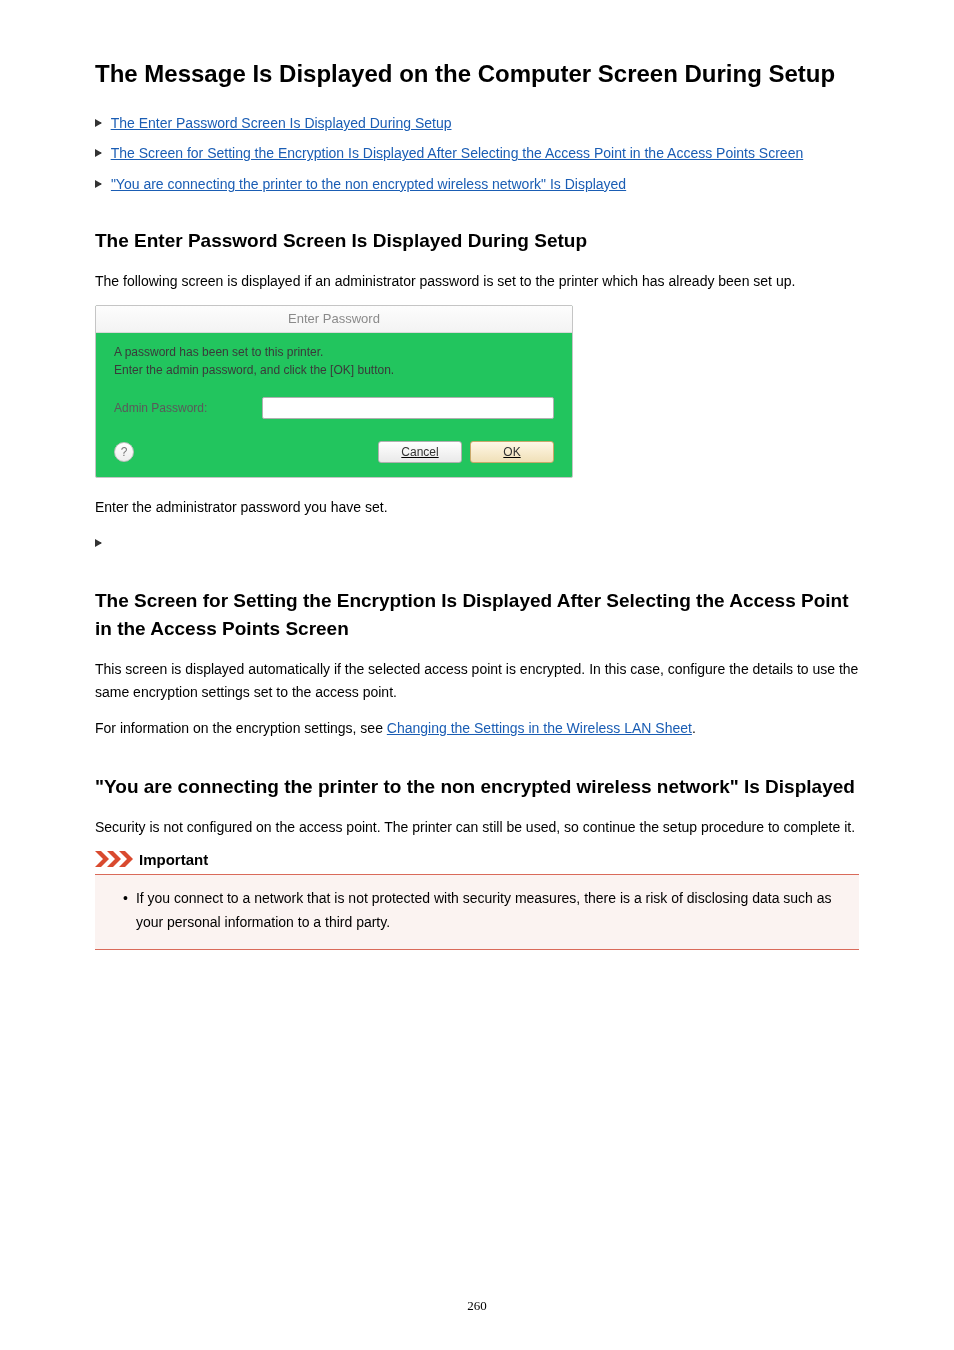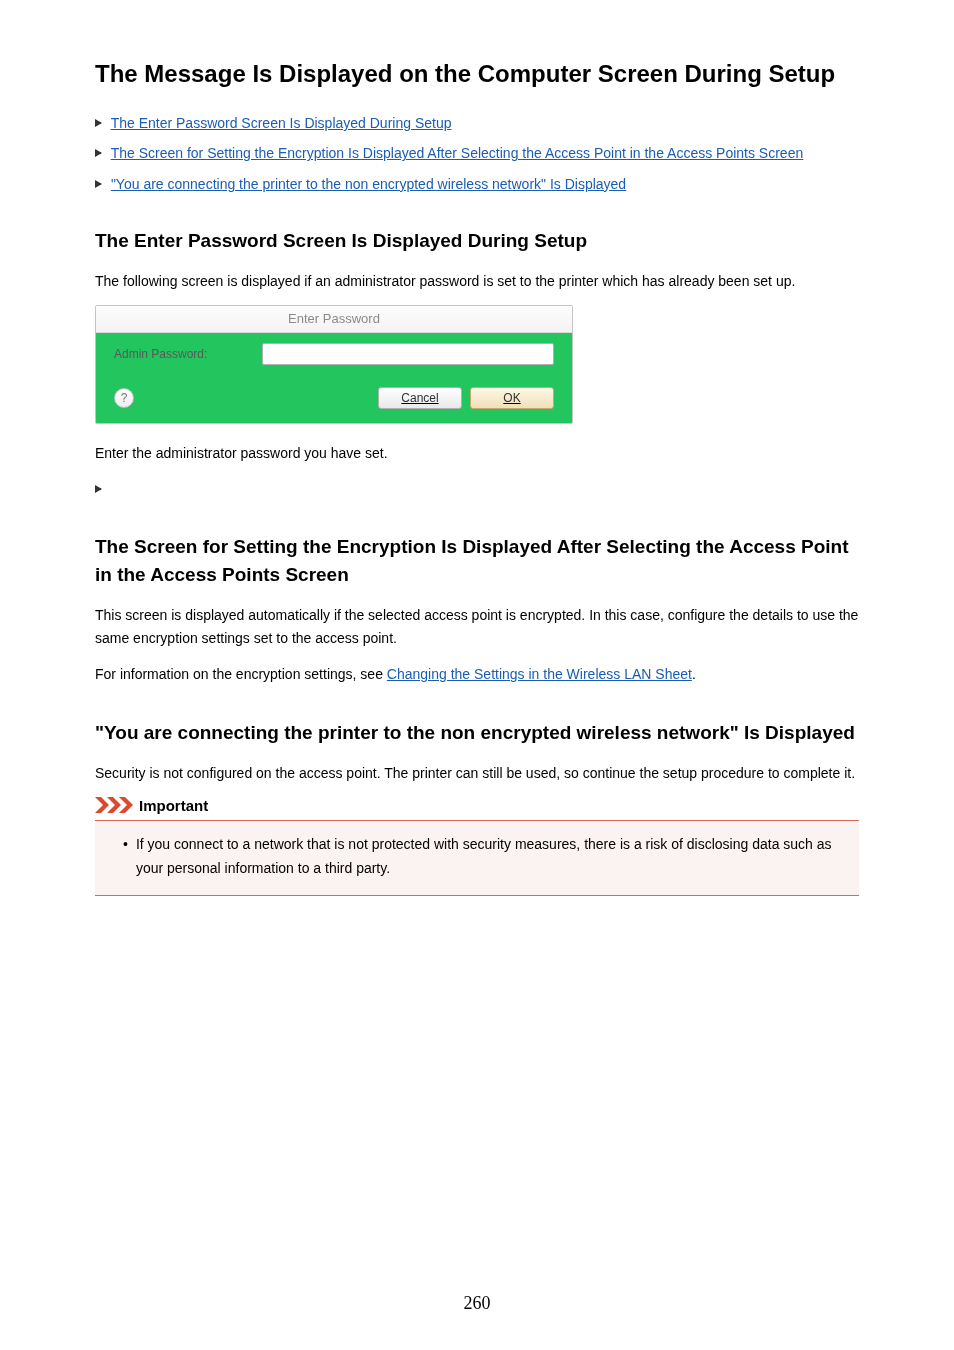--- a/index.html
+++ b/index.html
@@ -152,21 +152,21 @@
     }
     .important-box .bullet-row .dot {
       flex: 0 0 auto;
     }
     .page-number {
       position: absolute;
       bottom: 36px;
       left: 0; right: 0;
       text-align: center;
       font-family: "Times New Roman", serif;
-      font-size: 18px;
+      font-size: 13px;
       color: #000;
     }
   </style>
 </head>
 <body>
 
 <div class="page">
   <h1>The Message Is Displayed on the Computer Screen During Setup</h1>
 
   <div class="arrow-link">
@@ -193,20 +193,24 @@
     <a class="link">"You are connecting the printer to the non encrypted wireless network" Is Displayed</a>
   </div>
 
   <h2>The Enter Password Screen Is Displayed During Setup</h2>
   <p class="body">The following screen is displayed if an administrator password is set to the printer which has already been set up.</p>
 
   <div class="dialog-img">
     <div class="dialog-frame">
       <div class="dialog-title">Enter Password</div>
       <div class="dialog-body">
+        <div class="dialog-text">
+          <div>A password has been set to this printer.</div>
+          <div>Enter the admin password, and click the [OK] button.</div>
+        </div>
         <div class="dialog-row">
           <div class="dialog-label">Admin Password:</div>
           <div class="dialog-input"></div>
         </div>
         <div class="dialog-footer">
           <div class="dialog-help">?</div>
           <div class="dialog-buttons">
             <div class="dialog-btn">Cancel</div>
             <div class="dialog-btn primary">OK</div>
           </div>

